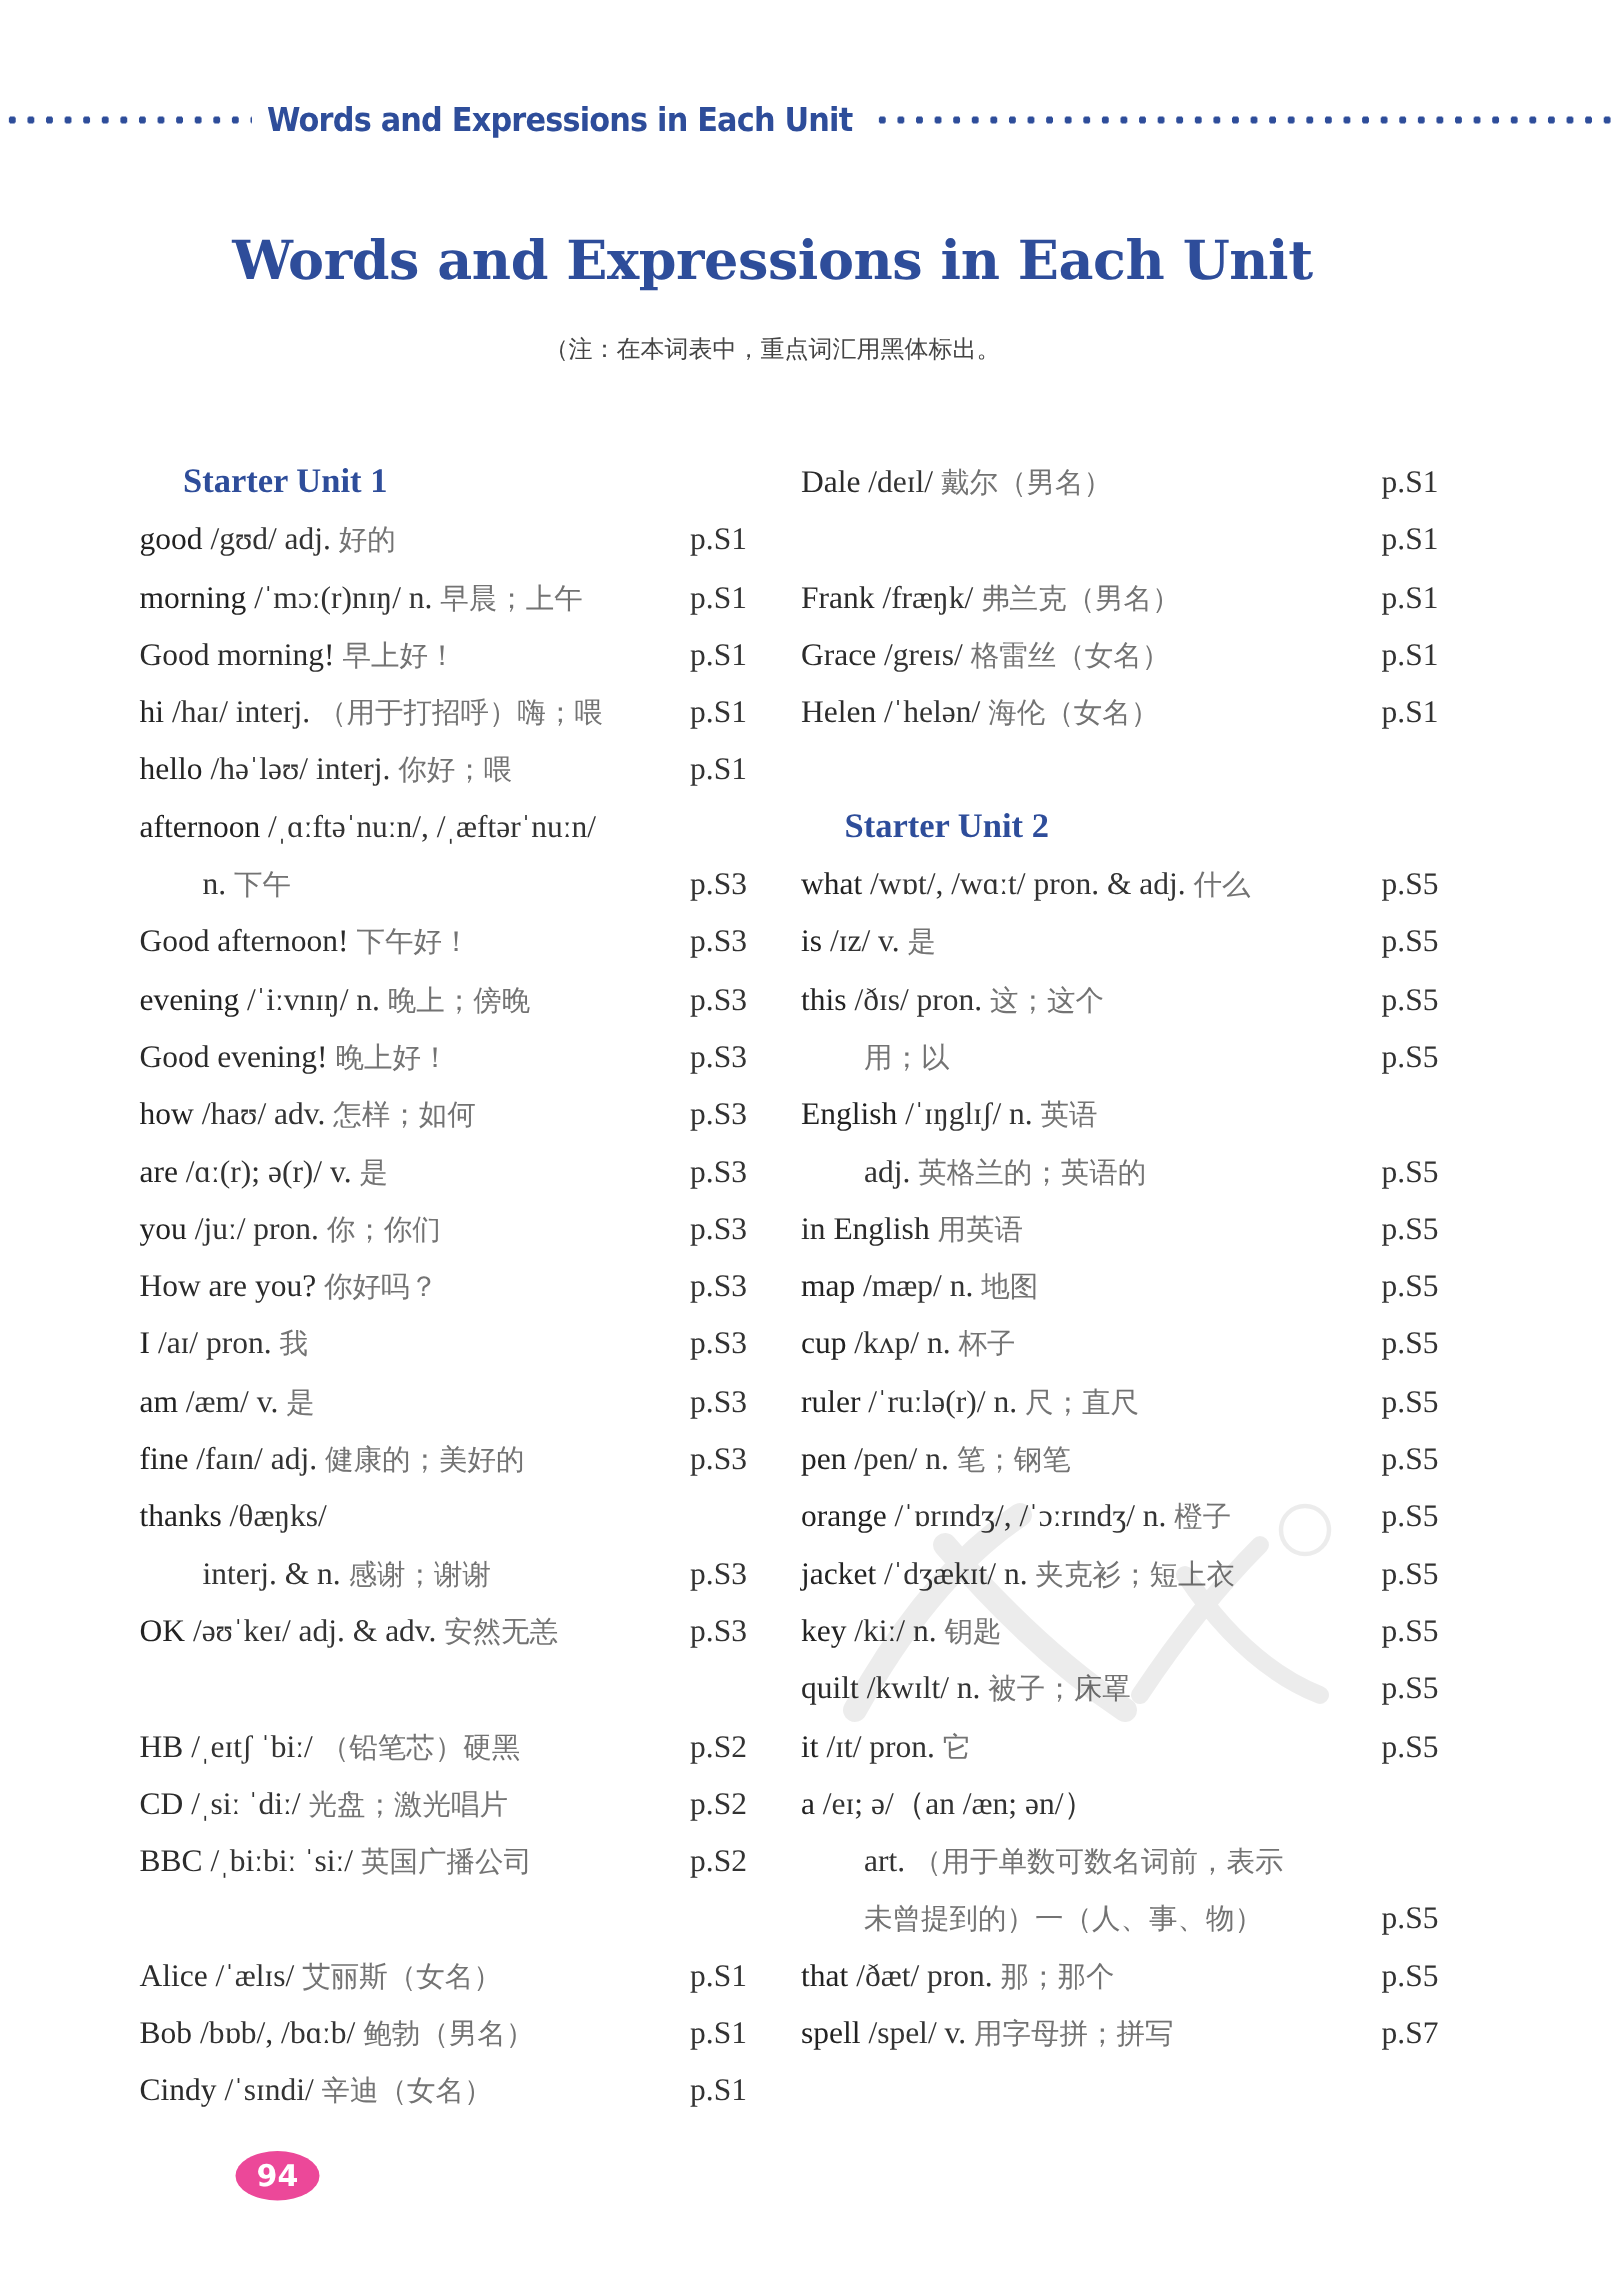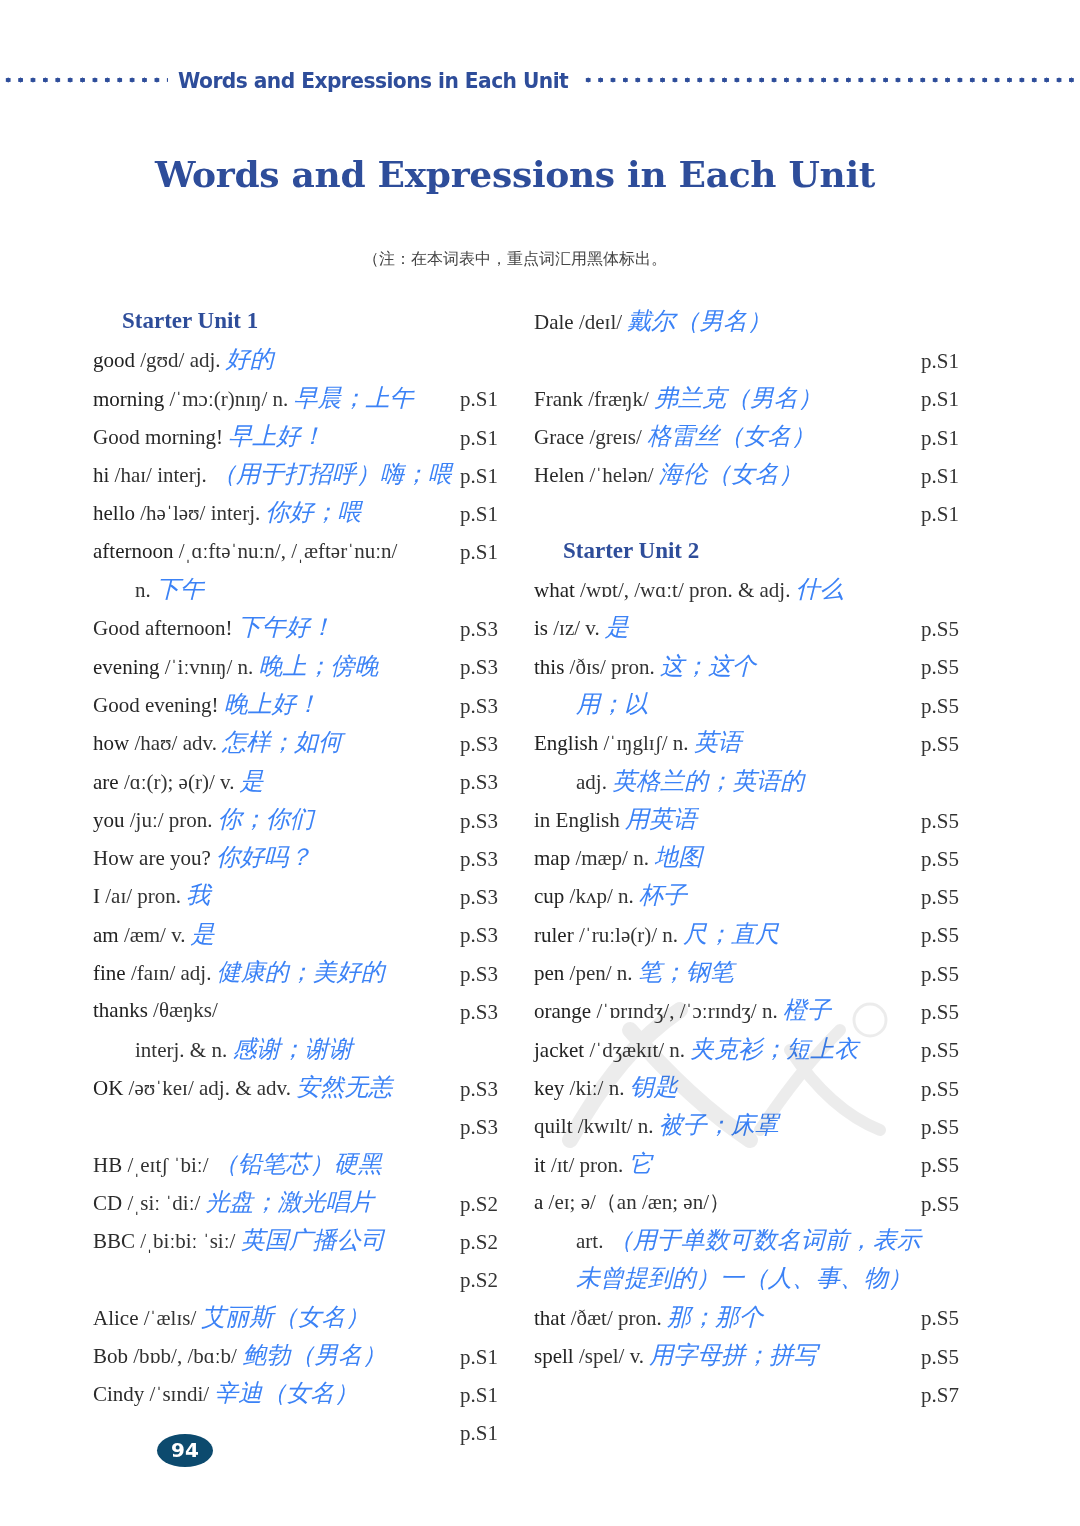--- a/index.html
+++ b/index.html
@@ -15,41 +15,41 @@
   .dots.right { flex: 1 1 auto; margin-left: 10px; }
   .running-title { font-family: "DejaVu Sans", "Liberation Sans", sans-serif; font-weight: bold;
                    font-size: 22px; color: #2e4d9a; letter-spacing: -0.6px; white-space: nowrap;
                    transform: scaleX(0.92); transform-origin: left center; margin-right: -32px; }
 
   .page-title { position: absolute; top: 153px; left: 0; width: 1030px; text-align: center;
                 font-family: "DejaVu Serif", "Liberation Serif", serif; font-weight: bold;
                 font-size: 36px; color: #2e4d9a; letter-spacing: -0.3px; }
 
   .note { position: absolute; top: 220px; left: 0; width: 1030px; text-align: center;
-          font-family: "DejaVu Serif", serif; font-size: 16px; line-height: 26px; color: #444; margin-top: 26px; }
+          font-family: "DejaVu Serif", serif; font-size: 16px; line-height: 26px; color: #444; }
 
   .col { position: absolute; top: 302px; width: 420px; }
   .col.left { left: 93px; }
   .col.right { left: 534px; }
 
   .row { position: relative; height: 38.3px; line-height: 38.3px; font-size: 21px; white-space: nowrap; }
   .row.indent .entry { padding-left: 42px; }
   .unit-heading { font-weight: bold; color: #2e4d9a; font-size: 23px; margin-left: 29px; }
   .entry { display: inline-block; }
   .headword { font-weight: normal; color: #222; }
   .phon { color: #333; }
   .pos { color: #333; }
-  .zh { font-family: "DejaVu Sans", sans-serif; font-size: 24px; color: #3b82f6; font-style: italic; }
-  .page-ref { position: absolute; right: 0; top: 0; color: #333; margin-top: 40px; }
+  .zh { font-family: "DejaVu Sans", sans-serif; font-size: 19px; color: #737373; }
+  .page-ref { position: absolute; right: 0; top: 0; color: #333; }
   .col.left .page-ref { right: 15px; }
   .col.right .page-ref { right: -5px; }
   .spacer { height: 38.3px; }
 
   .page-num { position: absolute; left: 157px; top: 1434px; width: 56px; height: 33px;
-              border-radius: 50%; background: #0c4a6e; color: #ffffff;
+              border-radius: 50%; background: #ec4899; color: #ffffff;
               font-family: "DejaVu Sans", sans-serif; font-weight: bold; font-size: 20px;
               text-align: center; line-height: 33px; }
 
   .watermark { position: absolute; left: 560px; top: 990px; width: 340px; height: 160px;
                pointer-events: none; opacity: 0.07; }
 </style>
 </head>
 <body>
 
 <div class="running-head">

